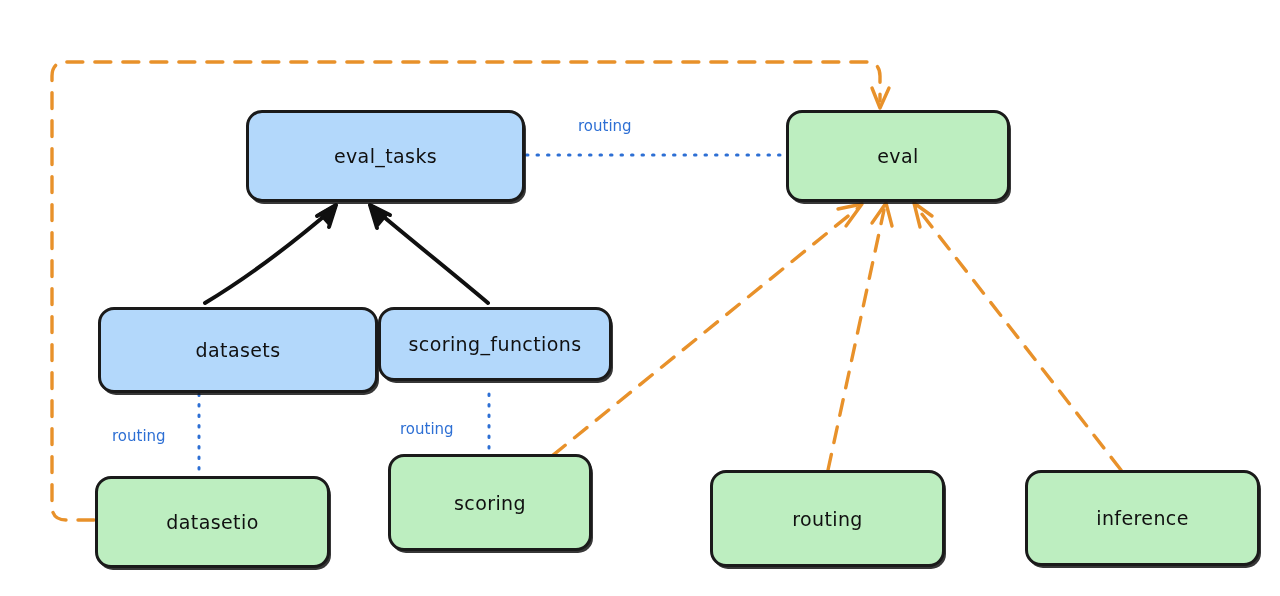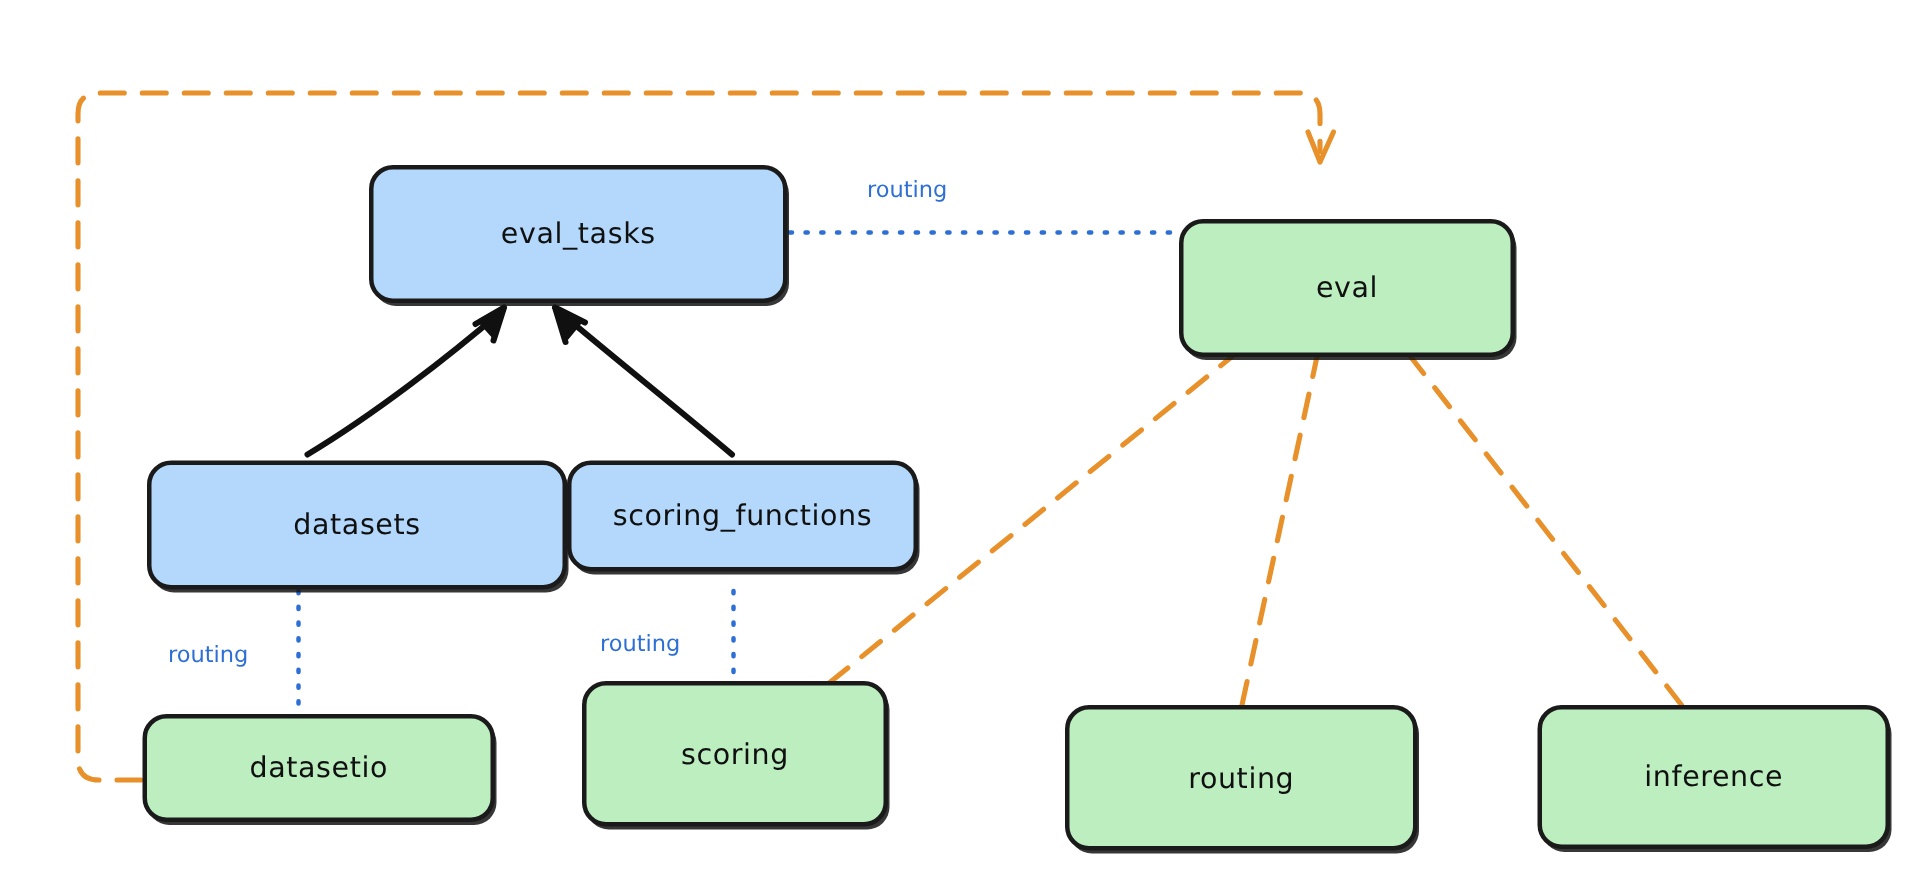--- a/index.html
+++ b/index.html
@@ -100,33 +100,33 @@
     <g>
       <path d="M1121,470 L918,209" stroke="#e8912a" stroke-width="3.4" fill="none" stroke-linecap="round" stroke-dasharray="16 12"></path>
       <path d="M914,203 L932,216 M914,203 L920,227" stroke="#e8912a" stroke-width="3.4" fill="none" stroke-linecap="round"></path>
     </g>
   </svg>
 
   <div class="node blue" style="left:230px; top:110px; width:279px; height:92px;margin-left:16px;">
     <span class="node-label">eval_tasks</span>
   </div>
 
-  <div class="node green" style="left:786px; top:110px; width:224px; height:92px;margin-top:36px;">
+  <div class="node green" style="left:786px; top:110px; width:224px; height:92px;">
     <span class="node-label">eval</span>
   </div>
 
   <div class="node blue" style="left:98px; top:307px; width:280px; height:86px;">
     <span class="node-label">datasets</span>
   </div>
 
   <div class="node blue" style="left:378px; top:307px; width:234px; height:74px;">
     <span class="node-label">scoring_functions</span>
   </div>
 
-  <div class="node green" style="left:95px; top:476px; width:235px; height:72px;">
+  <div class="node green" style="left:95px; top:476px; width:235px; height:92px;">
     <span class="node-label">datasetio</span>
   </div>
 
   <div class="node green" style="left:388px; top:454px; width:204px; height:97px;">
     <span class="node-label">scoring</span>
   </div>
 
   <div class="node green" style="left:710px; top:470px; width:235px; height:97px;">
     <span class="node-label">routing</span>
   </div>

